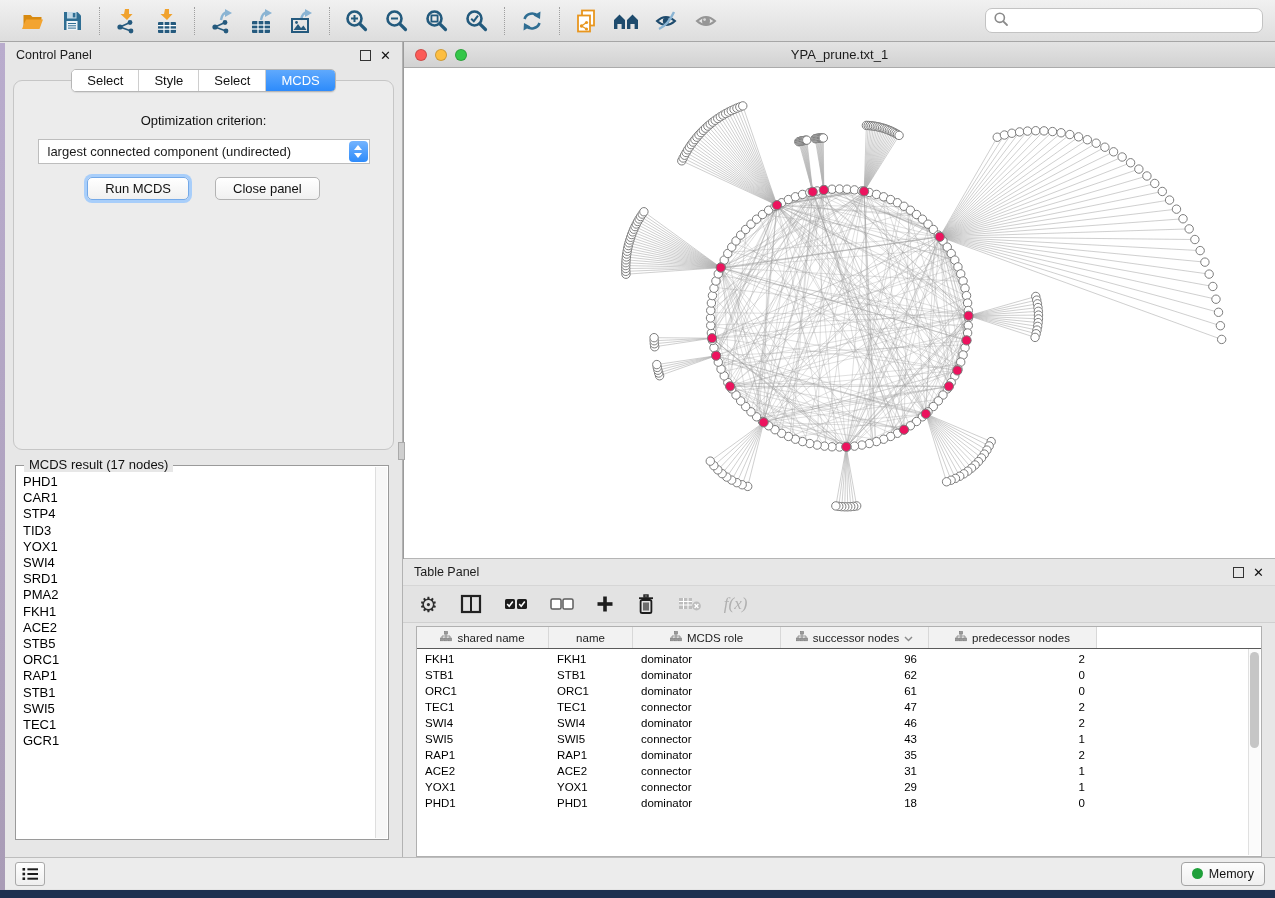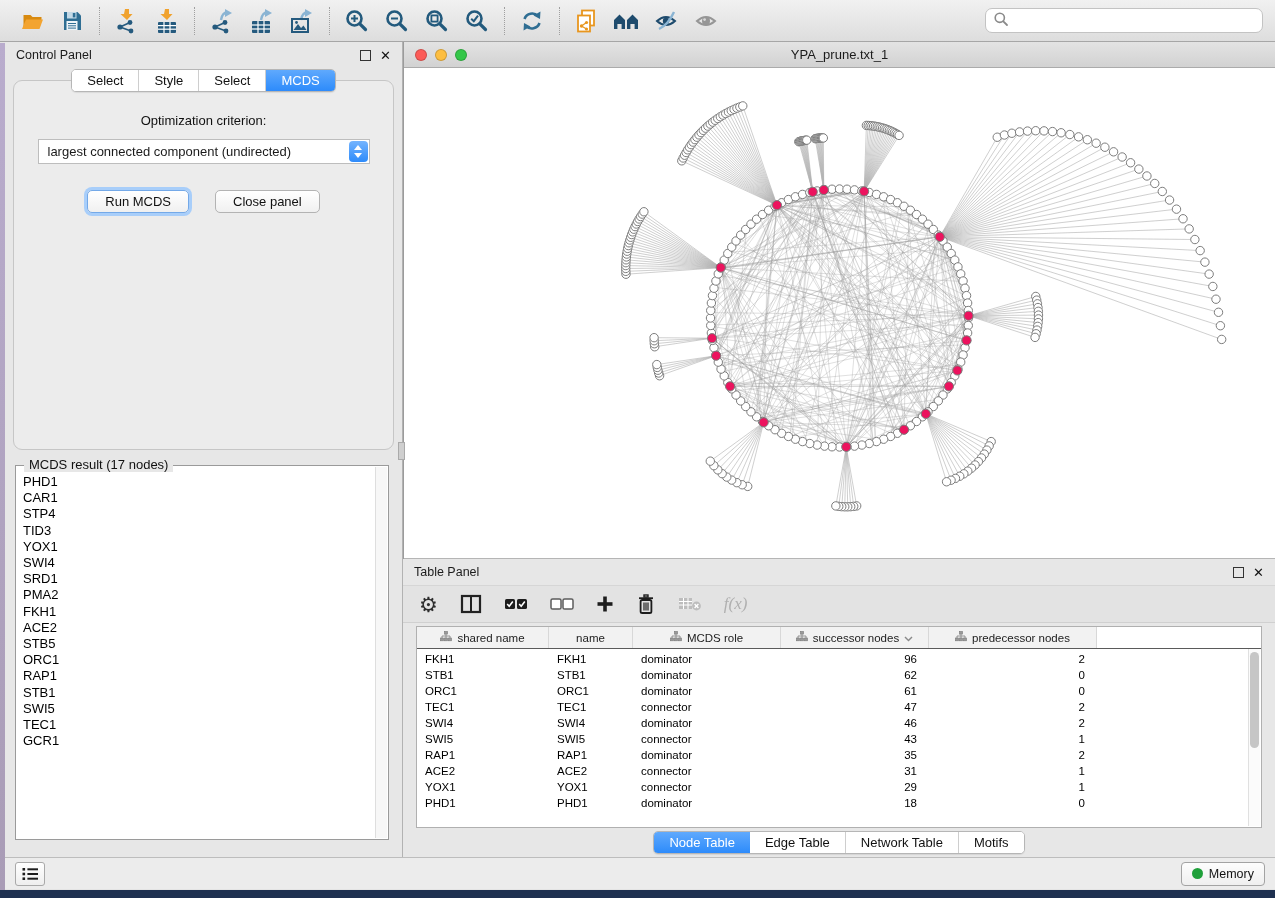--- a/index.html
+++ b/index.html
@@ -37,21 +37,21 @@
   .opt-label{text-align:center;font-size:13px;color:#111;}
   .opt-select{margin:11px auto 0 auto;width:332px;height:25px;background:#fff;border:1px solid #bdbdbd;
     border-radius:0;display:flex;align-items:center;font-size:13px;padding-left:9px;position:relative;
     box-sizing:border-box;}
   .stepper{position:absolute;right:1px;top:1px;bottom:1px;width:19px;border-radius:4px;
     background:linear-gradient(#74b4fe,#2e8bfa);display:flex;flex-direction:column;align-items:center;
     justify-content:center;gap:3px;}
   .chev{width:0;height:0;border-left:4px solid transparent;border-right:4px solid transparent;}
   .chev.up{border-bottom:5px solid #fff;}
   .chev.down{border-top:5px solid #fff;}
-  .cp-buttons{display:flex;justify-content:center;gap:26px;margin-top:26px;}
+  .cp-buttons{display:flex;justify-content:center;gap:26px;margin-top:13px;}
   .btn{background:linear-gradient(#ffffff,#f0f0f0);border:1px solid #b3b3b3;border-radius:5px;
     padding:3px 17px;font-size:13px;color:#111;}
   .btn.focused{box-shadow:0 0 0 3px #a8cefa;border-color:#74a9e8;}
   .mcds-box{position:absolute;left:10px;right:13px;top:423px;bottom:17px;border:1px solid #9a9a9a;
     background:#fff;}
   .mcds-legend{position:absolute;top:-9px;left:8px;background:#e7e7e7;padding:0 5px;font-size:13px;color:#111;}
   .mcds-list{position:absolute;left:0;top:2px;right:12px;bottom:0;overflow:hidden;padding:6px 0 0 7px;
     font-size:13px;line-height:16.2px;color:#000;}
   .mcds-scroll{position:absolute;right:1px;top:1px;bottom:1px;width:11px;background:#f7f7f7;
     border-left:1px solid #dedede;}
@@ -1356,28 +1356,20 @@
                   <div class="tcell w1">PHD1</div>
                   <div class="tcell w2">dominator</div>
                   <div class="tcell w3 num">18</div>
                   <div class="tcell w4 num">0</div>
                 </div>
               </div>
             <div class="tscroll">
                 <div class="tthumb"></div>
               </div>
           </div>
-          <div class="tp-tabs">
-            <div class="segmented" id="tp-tabs">
-                <div class="seg-tab active">Node Table</div>
-                <div class="seg-tab">Edge Table</div>
-                <div class="seg-tab">Network Table</div>
-                <div class="seg-tab">Motifs</div>
-              </div>
-          </div>
         </div>
       </div>
     </div>
 
     <div class="status-bar">
       <div class="hist-btn">
         <svg width="17" height="14" viewBox="0 0 17 14">
             <g fill="#1d1d1d">
               <rect x="0.5" y="1" width="2.6" height="2.6"></rect>
               <rect x="0.5" y="5.7" width="2.6" height="2.6"></rect>

